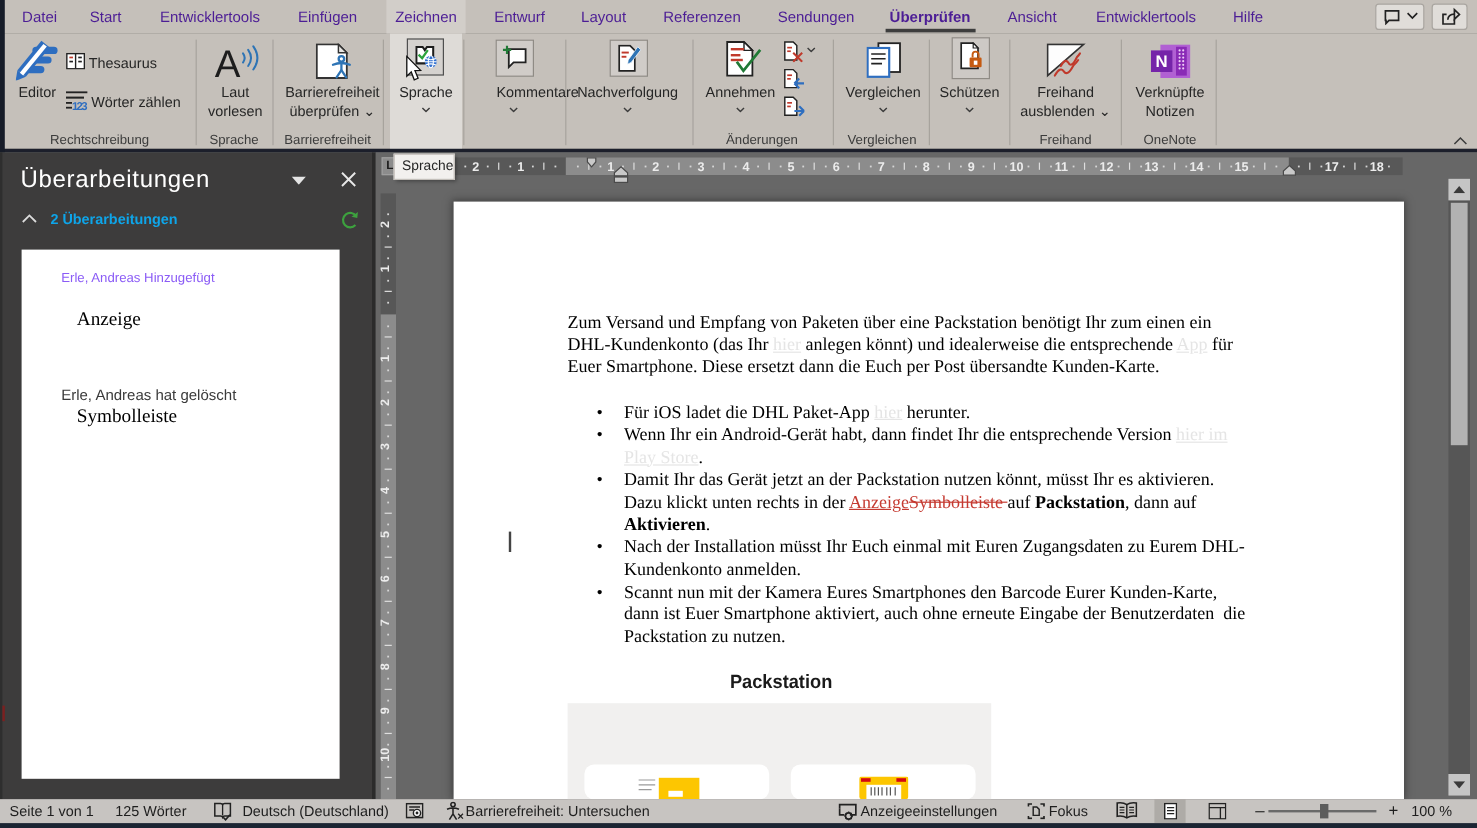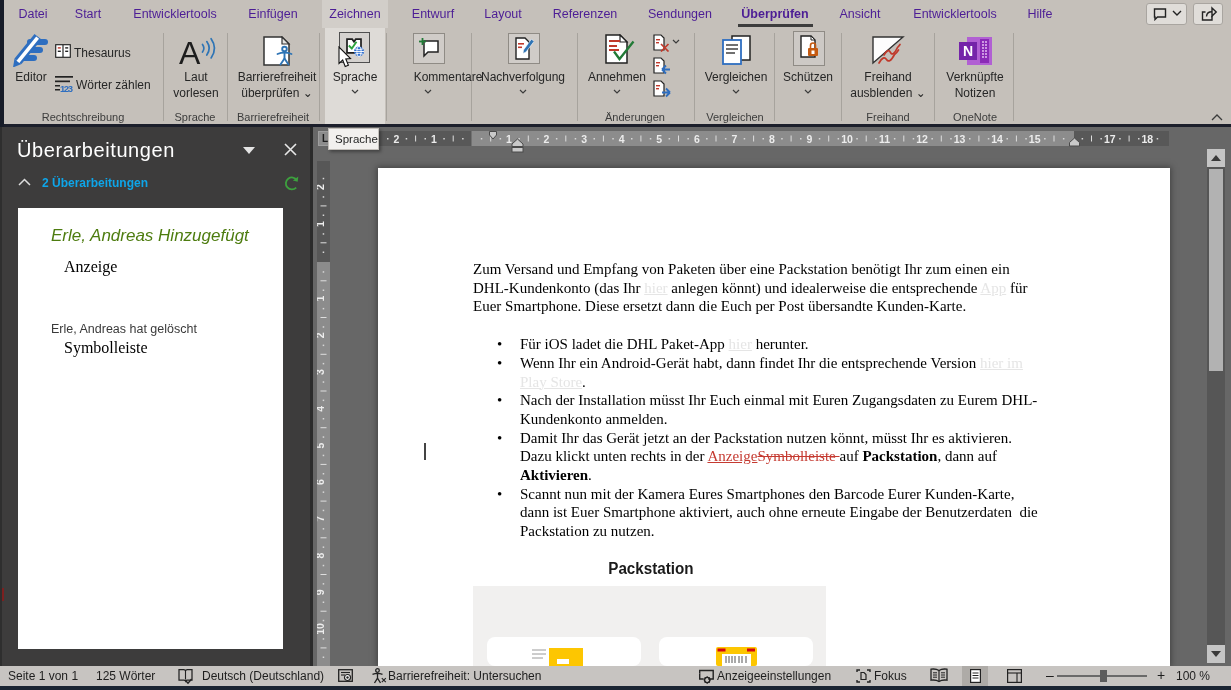--- a/index.html
+++ b/index.html
@@ -304,21 +304,21 @@
     </svg>
   <svg class="abs" style="left:16px;top:51px;" width="13" height="8" viewBox="0 0 13 8">
       <path d="M1 7 l5.5-5.5 l5.5 5.5" fill="none" stroke="#dcdcdc" stroke-width="1.5"></path>
     </svg>
   <div class="abs" style="left:40px;top:49px;font-size:12px;font-weight:bold;color:#0ea5e9;">2 Überarbeitungen</div>
   <svg class="abs" style="left:281px;top:48px;" width="17" height="17" viewBox="0 0 17 17">
       <path d="M 13.2 12.6 A 6 6 0 1 1 13.9 5.2" fill="none" stroke="#3da13e" stroke-width="1.8"></path>
       <path d="M15.3 1.6 l-0.6 5.1 -4.8-1.1 z" fill="#3da13e"></path>
     </svg>
   <div class="abs" style="left:16px;top:81px;width:265px;height:441px;background:#fff;">
-    <div class="abs" style="left:33px;top:18px;font-size:17px;color:#4d7c0f;font-style:italic;">Erle, Andreas Hinzugefügt</div>
+    <div class="abs" style="left:33px;top:18px;font-size:11px;color:#8b5cf6;">Erle, Andreas Hinzugefügt</div>
     <div class="abs" style="left:46px;top:50px;font-family:'Liberation Serif',serif;font-size:16px;color:#000;">Anzeige</div>
     <div class="abs" style="left:33px;top:114px;font-size:12.5px;color:#3a3a3a;">Erle, Andreas hat gelöscht</div>
     <div class="abs" style="left:46px;top:131px;font-family:'Liberation Serif',serif;font-size:16px;color:#000;">Symbolleiste</div>
   </div>
   <div class="abs" style="left:0px;top:461px;width:2px;height:13px;background:#7c2020;"></div>
 </div>
 
 <div id="docarea" class="abs">
     <div class="abs" style="left:-3px;top:0;width:3px;height:539px;background:#2b2b2b;"></div>
   <div id="page" class="abs"></div>
@@ -481,25 +481,25 @@
   </svg>
 
   <div id="doctext" class="abs">
     <div>Zum Versand und Empfang von Paketen über eine Packstation benötigt Ihr zum einen ein<br>
     DHL-Kundenkonto (das Ihr <a>hier</a> anlegen könnt) und idealerweise die entsprechende <a>App</a> für<br>
     Euer Smartphone. Diese ersetzt dann die Euch per Post übersandte Kunden-Karte.</div>
     <div style="height:19px;"></div>
     <div class="li">Für iOS ladet die DHL Paket-App <a>hier</a> herunter.</div>
     <div class="li">Wenn Ihr ein Android-Gerät habt, dann findet Ihr die entsprechende Version <a>hier im<br>
     Play Store</a>.</div>
-    <div class="li">Nach der Installation müsst Ihr Euch einmal mit Euren Zugangsdaten zu Eurem DHL-<br>
-    Kundenkonto anmelden.</div>
     <div class="li">Damit Ihr das Gerät jetzt an der Packstation nutzen könnt, müsst Ihr es aktivieren.<br>
     Dazu klickt unten rechts in der <span class="ins">Anzeige</span><span class="del">Symbolleiste&nbsp;</span>auf <b>Packstation</b>, dann auf<br>
     <b>Aktivieren</b>.</div>
+    <div class="li">Nach der Installation müsst Ihr Euch einmal mit Euren Zugangsdaten zu Eurem DHL-<br>
+    Kundenkonto anmelden.</div>
     <div class="li">Scannt nun mit der Kamera Eures Smartphones den Barcode Eurer Kunden-Karte,<br>
     dann ist Euer Smartphone aktiviert, auch ohne erneute Eingabe der Benutzerdaten&nbsp; die<br>
     Packstation zu nutzen.</div>
   </div>
 
   <div class="abs" style="left:160px;top:433px;width:356px;text-align:center;"><span style="display:inline-block;font-weight:bold;font-size:16px;color:#1a1a1a;transform:scaleX(0.95);">Packstation</span></div>
   <div class="abs" style="left:160px;top:459px;width:353px;height:80px;background:#f1f0ef;overflow:hidden;">
     <div class="abs" style="left:14px;top:51px;width:154px;height:29px;background:#fff;border-radius:8px;"></div>
     <div class="abs" style="left:186px;top:51px;width:154px;height:29px;background:#fff;border-radius:8px;"></div>
 

